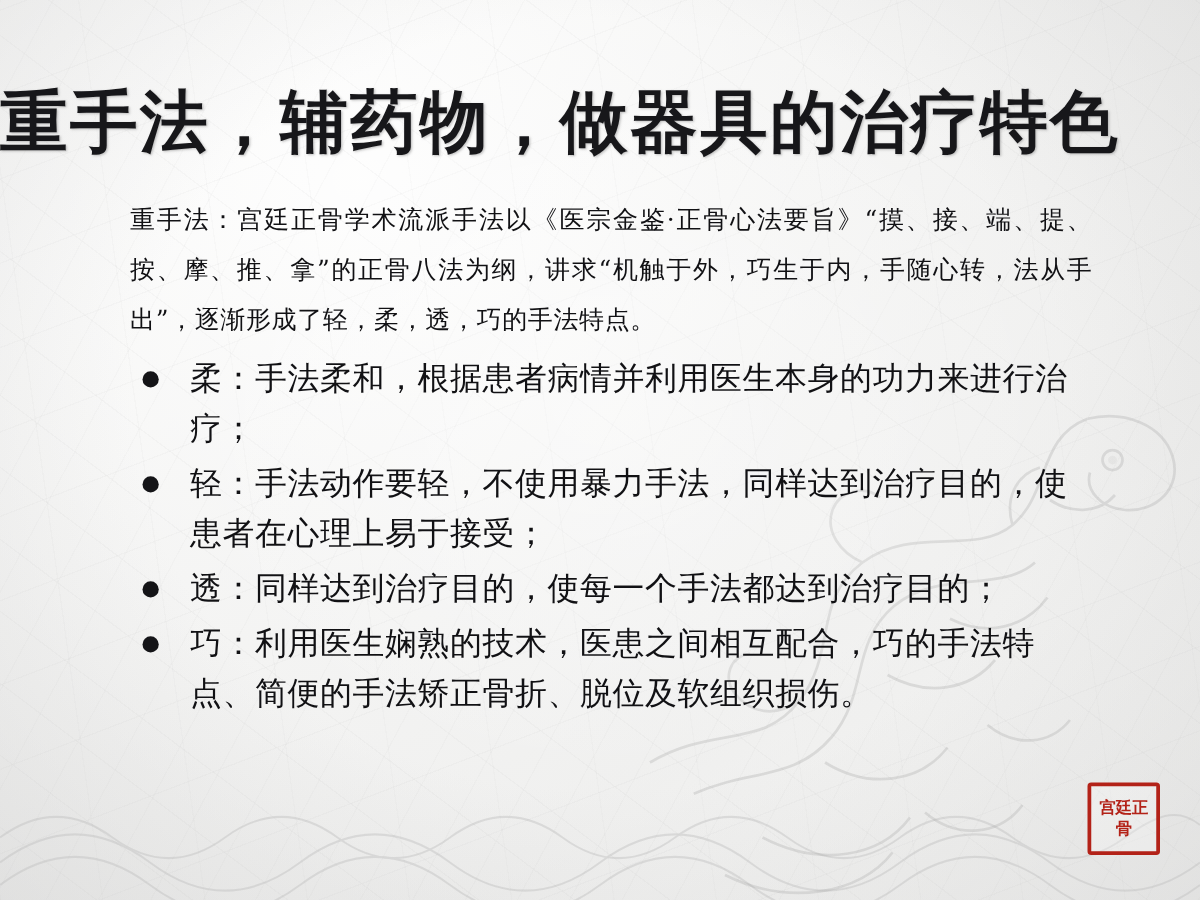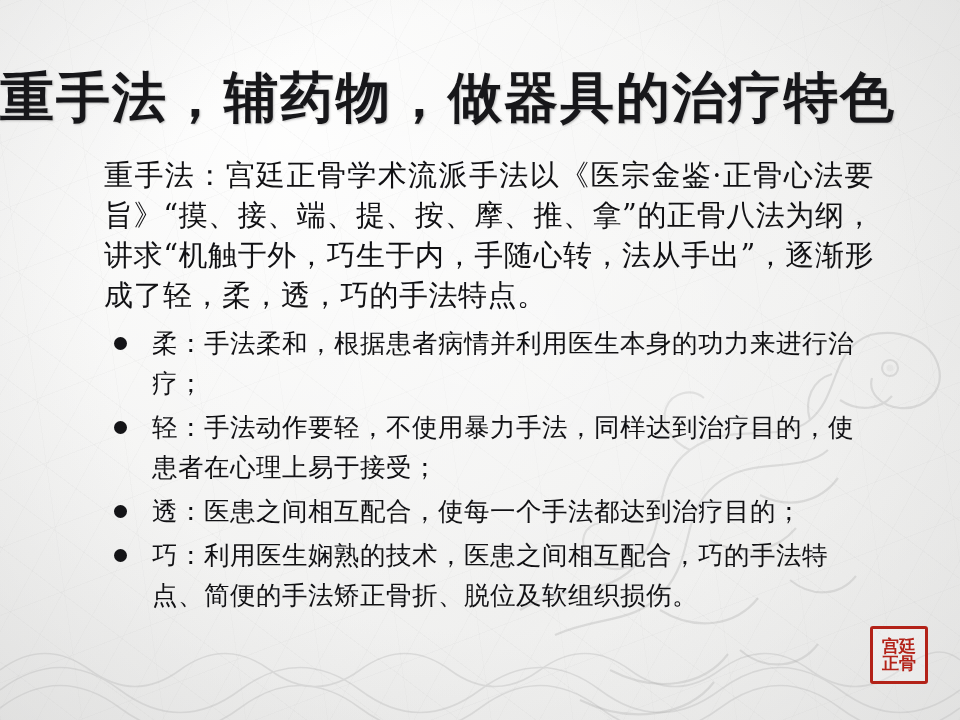--- a/index.html
+++ b/index.html
@@ -82,21 +82,21 @@
   }
 
   .body-area {
     position: absolute;
     top: 155px;
     left: 104px;
     width: 770px;
   }
 
   .para {
-    font-size: 29px;
+    font-size: 20px;
     line-height: 40px;
     color: #111114;
     text-align: justify;
     text-justify: inter-ideograph;
     margin: 0 0 8px 0;
     letter-spacing: 0.5px;
   }
 
   .bullets {
     margin: 6px 0 0 0;
@@ -133,21 +133,21 @@
     border: 3px solid #b32218;
     border-radius: 3px;
     color: #b32218;
     display: flex;
     align-items: center;
     justify-content: center;
     box-sizing: border-box;
     background: rgba(255,255,255,0.25);
   }
   .seal-inner {
-    font-size: 17px;
+    font-size: 13px;
     line-height: 17px;
     font-weight: bold;
     text-align: center;
     letter-spacing: 0px;
     writing-mode: horizontal-tb;
     width: 40px;
     word-break: break-all;
     font-family: "DejaVu Serif", "Liberation Serif", serif;
   }
 </style>
@@ -205,21 +205,21 @@
       <li class="bullet-item">
         <span class="bullet-dot"></span>
         <span>柔：手法柔和，根据患者病情并利用医生本身的功力来进行治疗；</span>
       </li>
       <li class="bullet-item">
         <span class="bullet-dot"></span>
         <span>轻：手法动作要轻，不使用暴力手法，同样达到治疗目的，使患者在心理上易于接受；</span>
       </li>
       <li class="bullet-item">
         <span class="bullet-dot"></span>
-        <span>透：医患之间相互配合，使每一个手法都达到治疗目的；</span>
+        <span>透：同样达到治疗目的，使每一个手法都达到治疗目的；</span>
       </li>
       <li class="bullet-item">
         <span class="bullet-dot"></span>
         <span>巧：利用医生娴熟的技术，医患之间相互配合，巧的手法特点、简便的手法矫正骨折、脱位及软组织损伤。</span>
       </li>
     </ul>
 
   </div>
 
   <div class="seal">

